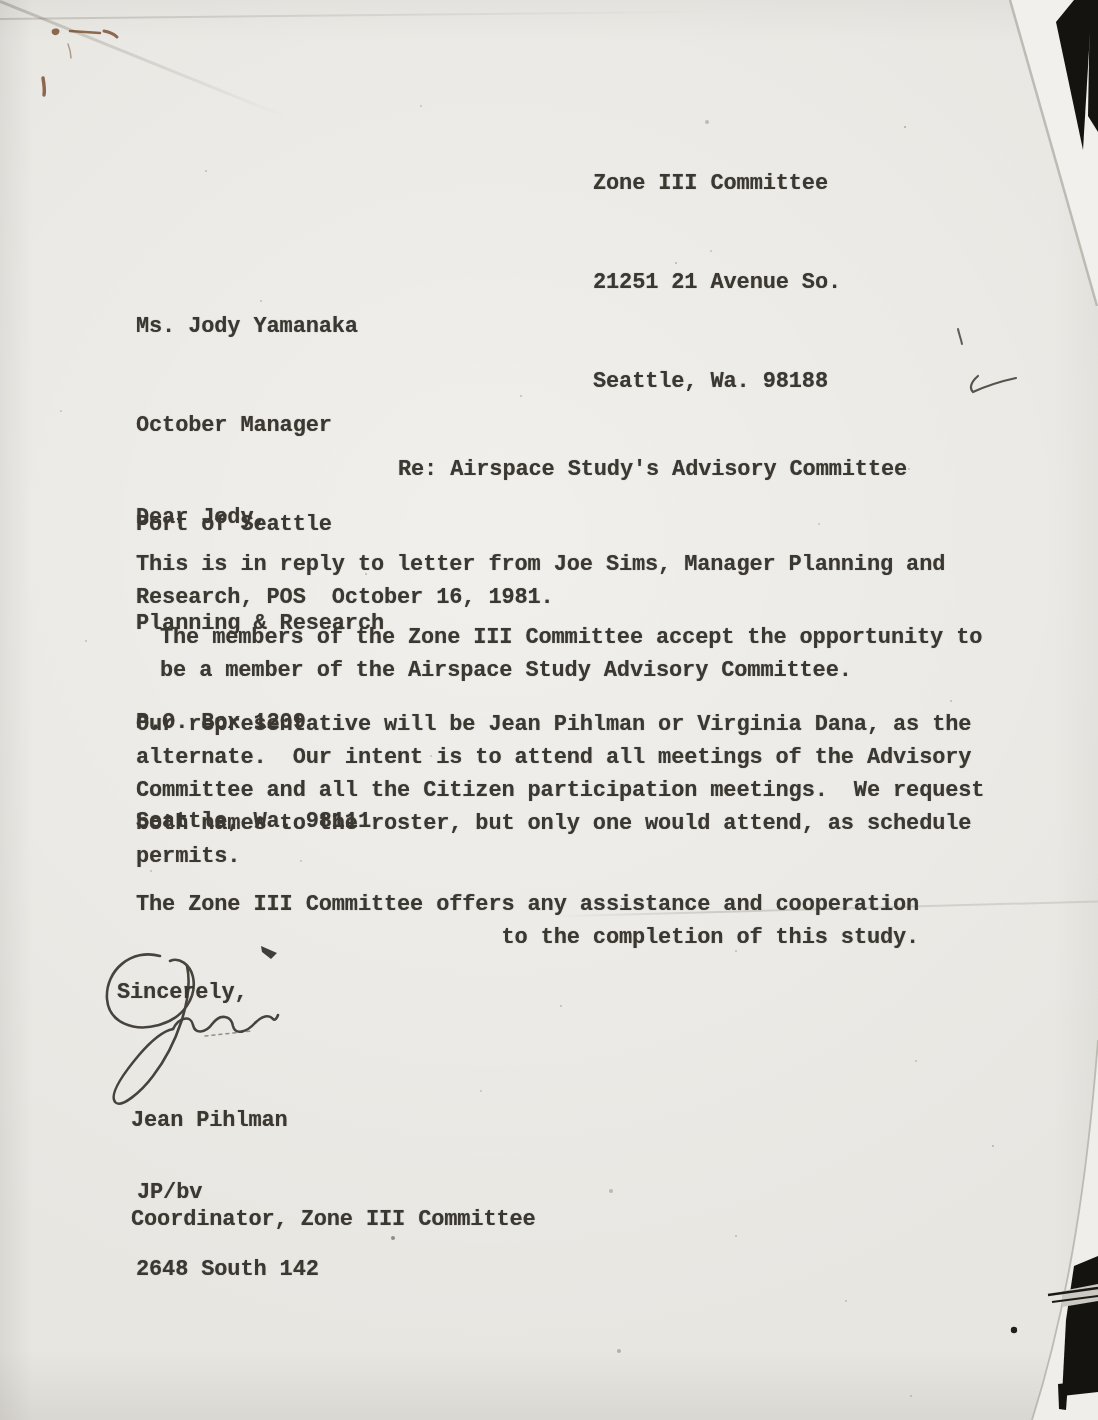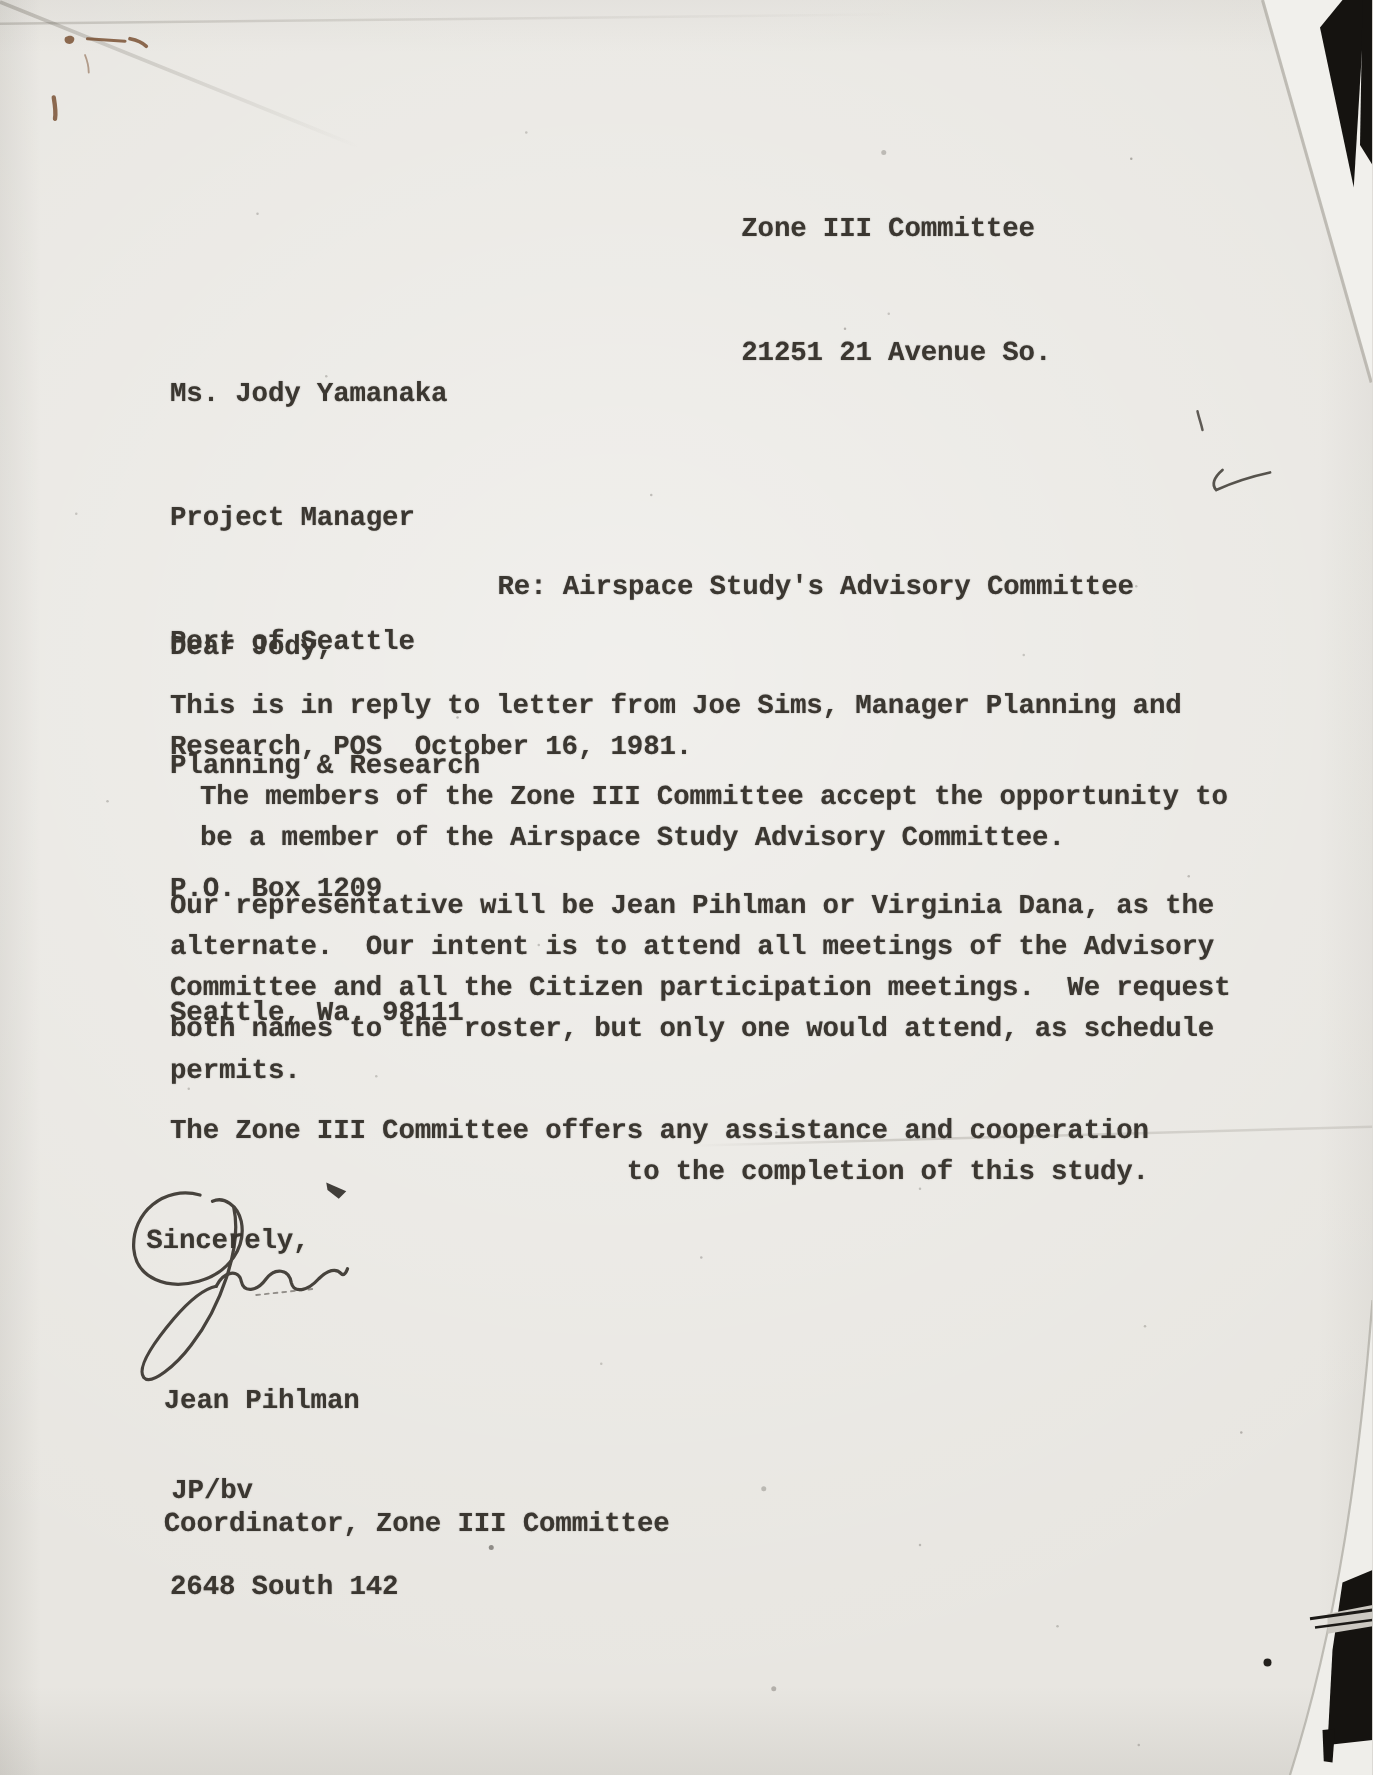--- a/index.html
+++ b/index.html
@@ -72,25 +72,26 @@
 
   <div class="crease" id="crease-top-edge"></div>
   <div class="crease" id="crease-top-left"></div>
   <div class="crease" id="crease-mid"></div>
   <div class="crease" id="crease-right-mid"></div>
   <div class="specks"></div>
 
   <div class="t" style="left:593px;top:101px;">
     <div>Zone III Committee</div>
     <div>21251 21 Avenue So.</div>
+    <div>Seattle, Wa. 98188</div>
   </div>
 
-  <div class="t" style="left:136px;top:233px;">
+  <div class="t" style="left:136px;top:244px;">
     <div>Ms. Jody Yamanaka</div>
-    <div>Project Manager</div>
+    <div>October Manager</div>
     <div>Port of Seattle</div>
     <div>Planning &amp; Research</div>
     <div>P.O. Box 1209</div>
     <div>Seattle, Wa. 98111</div>
   </div>
 
   <div class="t" style="left:398px;top:453px;">Re: Airspace Study's Advisory Committee</div>
 
   <div class="t" style="left:136px;top:501px;">Dear Jody,</div>
 

